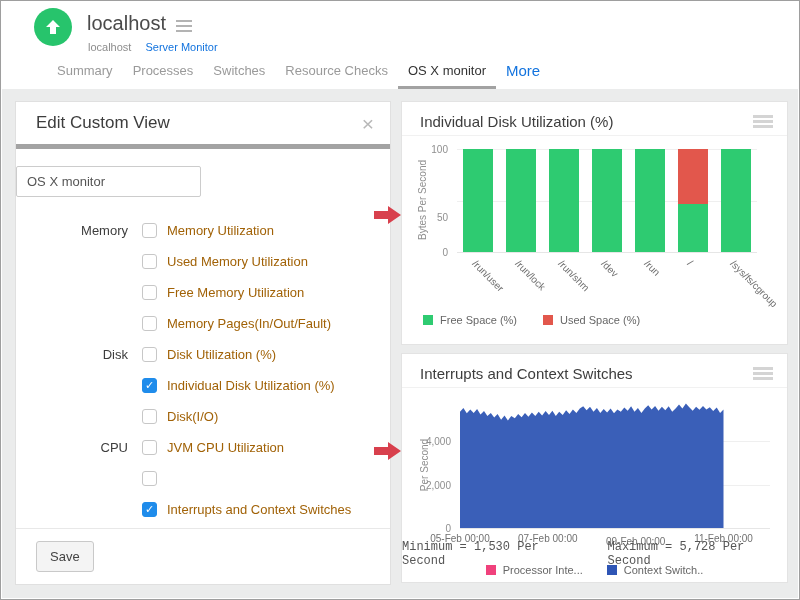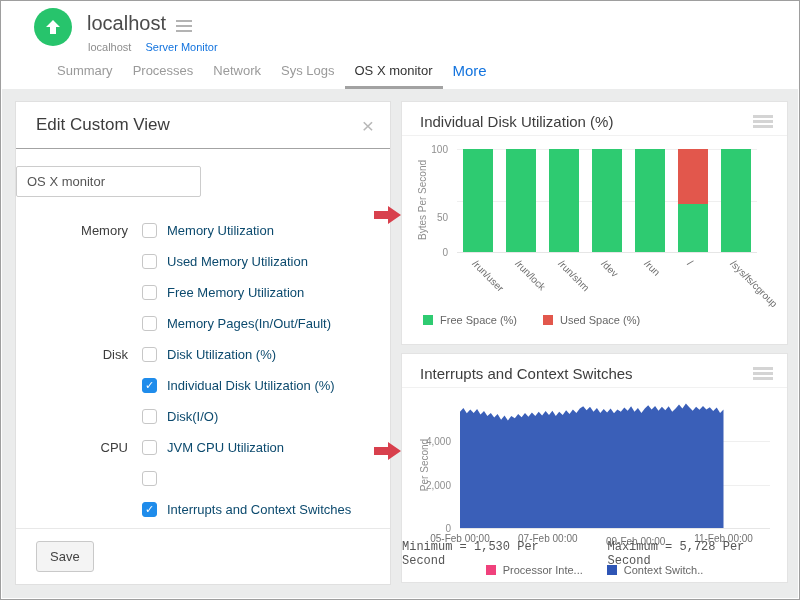--- a/index.html
+++ b/index.html
@@ -22,36 +22,36 @@
   .tab { font-size:13px; color:#9a9a9a; padding:4px 10px 8px 10px; cursor:pointer; white-space:nowrap; }
   .tab.active { color:var(--active-tab,#333); border-bottom:3px solid #a2a2a2; }
   .more-link { font-size:15px; color:var(--link,#1273de); padding:3px 6px 8px 10px; cursor:pointer; }
 
   
   .content { position:absolute; top:88px; left:1px; right:1px; bottom:1px; background:#ebecec; }
 
   
   .panel { position:absolute; left:13px; top:12px; width:376px; height:484px; background:#fff;
            border:1px solid #e0e0e0; display:flex; flex-direction:column; }
-  .panel-hd { height:47px; border-bottom:1px solid #a3a3a3; display:flex; align-items:center;
+  .panel-hd { height:47px; border-bottom:5px solid #a3a3a3; display:flex; align-items:center;
               justify-content:space-between; padding:0 16px 0 20px; }
   .panel-title { font-size:17px; color:#3d3d3d; }
   .panel-close { font-size:21px; color:#b8b8b8; cursor:pointer; line-height:1; }
   .panel-body { flex:1; padding-top:17px; overflow:hidden; }
   .dn-row { display:flex; align-items:center; margin-bottom:24px; }
   .dn-label { width:134px; text-align:right; margin-right:8px; font-size:13px; color:var(--label-red,#e8432d); }
   .dn-input { width:185px; height:31px; border:1px solid #ccc; border-radius:2px; font-size:13px;
               color:#555; padding:0 10px; font-family:"Liberation Sans", sans-serif; }
   .cb-row { display:flex; align-items:center; margin-bottom:13px; height:18px; }
   .grp { width:112px; text-align:right; margin-right:14px; font-size:13px; color:#3d3d3d; }
   .cbox { width:15px; height:15px; border:1px solid #c7c7c7; border-radius:3px; background:#fff;
           display:inline-flex; align-items:center; justify-content:center; cursor:pointer; flex:0 0 15px; }
   .cbox.checked { background:var(--checkbox,#1f8ceb); border-color:var(--checkbox,#1f8ceb); }
   .cbox.checked::after { content:"✓"; color:#fff; font-size:11px; line-height:1; }
-  .cb-label { margin-left:10px; font-size:13px; color:#0c4a6e; }
+  .cb-label { margin-left:10px; font-size:13px; color:#a16207; }
   .panel-ft { height:56px; border-top:1px solid #e8e8e8; display:flex; align-items:center; padding-left:20px; }
   .save-btn { font-size:13px; color:#444; background:#f4f4f4; border:1px solid #c9c9c9; border-radius:3px;
               padding:7px 13px; cursor:pointer; font-family:"Liberation Sans", sans-serif; }
 
   
   .red-arrow { position:absolute; width:27px; height:18px; }
   .red-arrow svg { display:block; }
 
   
   .card { position:absolute; background:#fff; border:1px solid #e3e3e3; }
@@ -100,22 +100,22 @@
         <i></i>
         <i></i>
         <i></i>
       </div>
     <div class="crumbs">
       <span class="crumb-host">localhost</span><span class="crumb-link">Server Monitor</span>
     </div>
     <div class="tabs" id="tabs">
         <span class="tab">Summary</span>
         <span class="tab">Processes</span>
-        <span class="tab">Network</span>
-        <span class="tab">Sys Logs</span>
+        <span class="tab">Switches</span>
+        <span class="tab">Resource Checks</span>
         <span class="tab active">OS X monitor</span>
         <span class="more-link">More</span>
       </div>
   </div>
 
   <div class="content">
 
     <div class="panel">
       <div class="panel-hd">
         <span class="panel-title">Edit Custom View</span>

